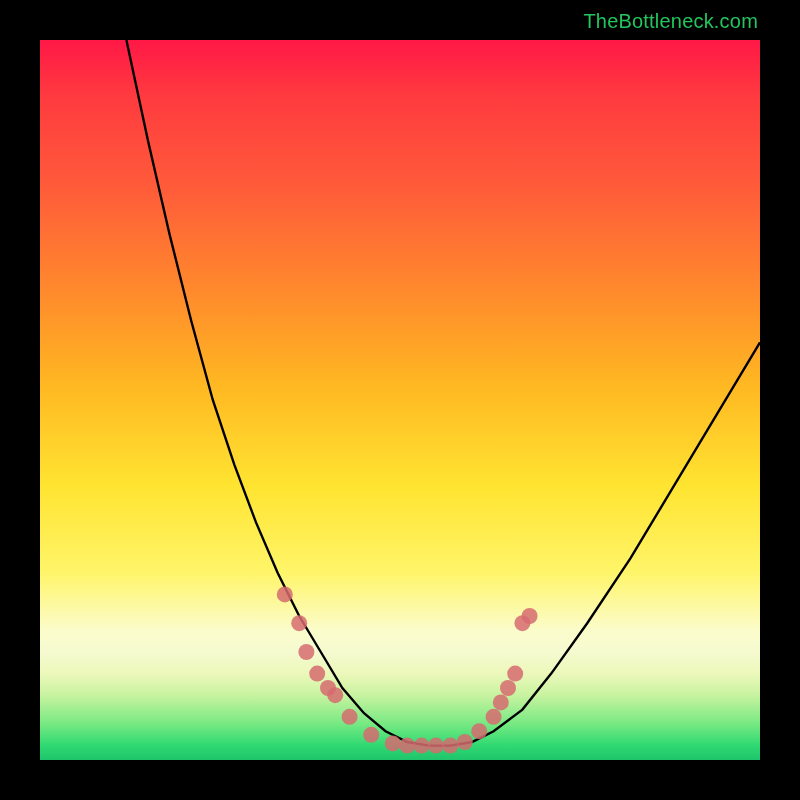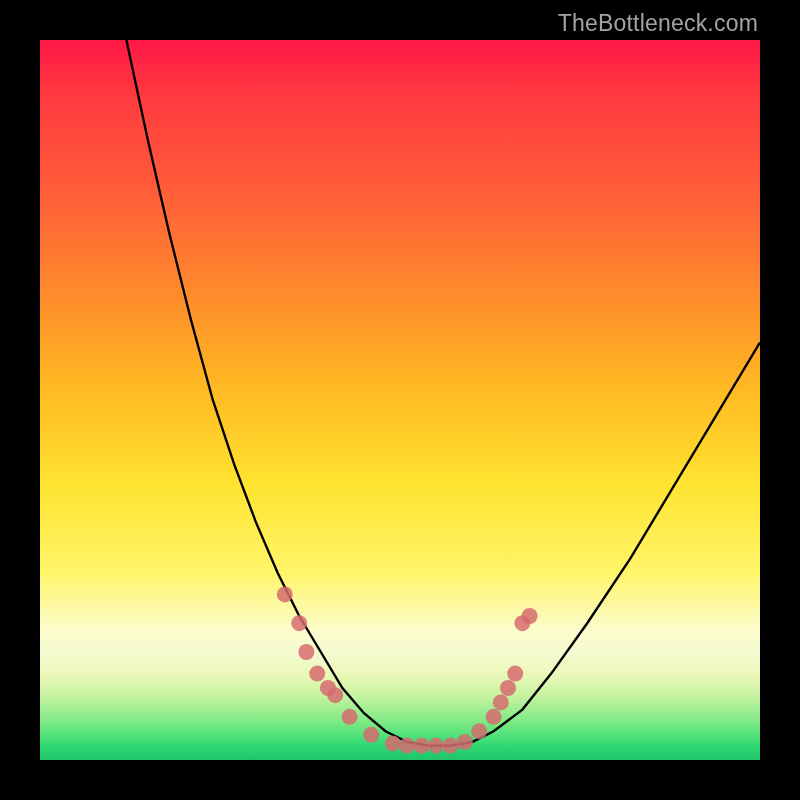--- a/index.html
+++ b/index.html
@@ -41,22 +41,22 @@
       #c8f3a0 91%,
       #77e982 95%,
       #2fd972 98%,
       #1fc46b 100%
     );
   }
   .attribution {
     position: absolute;
     top: 10px;
     right: 42px;
-    color: #a3a3a3;
-    font-size: 23px;
+    color: #22c55e;
+    font-size: 20px;
     font-weight: 500;
     letter-spacing: 0.2px;
   }
   svg.curve {
     position: absolute;
     top: 0;
     left: 0;
     width: 720px;
     height: 720px;
     overflow: visible;

